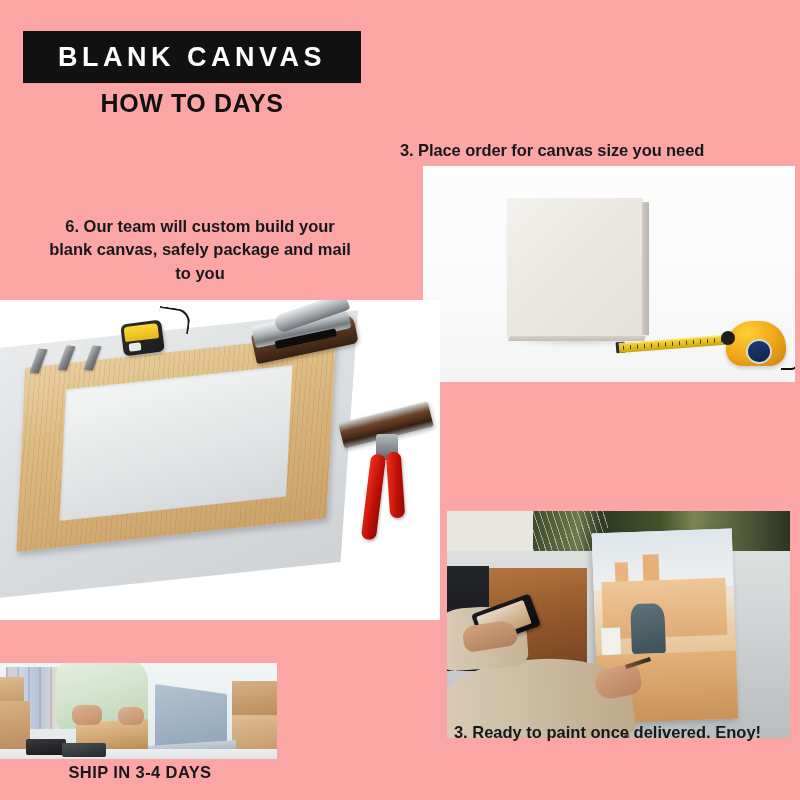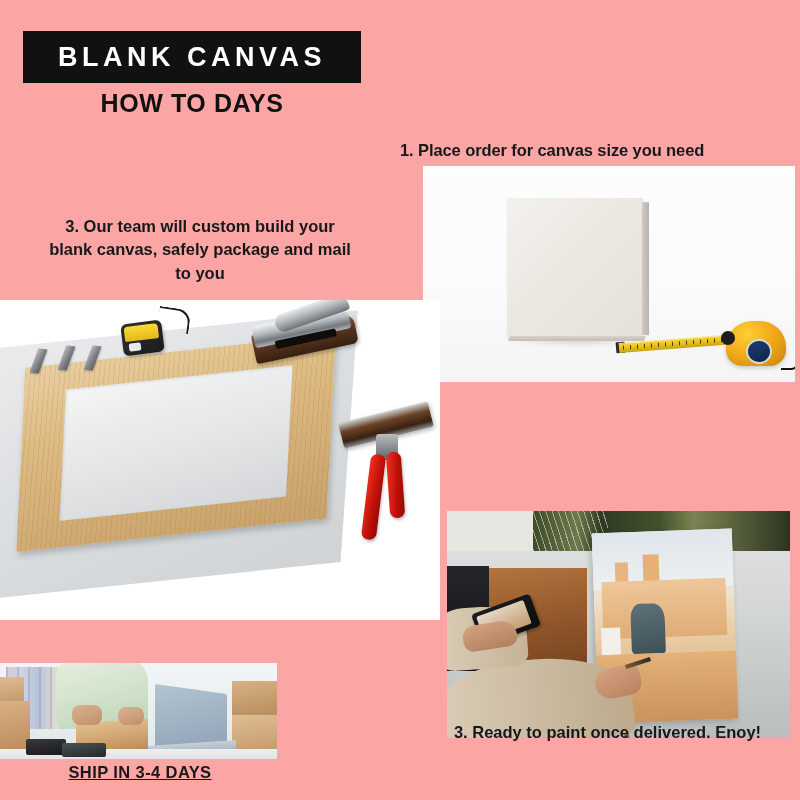--- a/index.html
+++ b/index.html
@@ -29,21 +29,21 @@
   }
 
   
   .cap{
     position:absolute;color:#17181a;font-weight:700;
     font-family:"Liberation Sans", sans-serif;
   }
   #cap1{left:400px;top:141px;width:390px;font-size:16.5px;letter-spacing:-0.1px;}
   #cap2{left:45px;top:215px;width:310px;font-size:16.5px;text-align:center;line-height:1.42;}
   #cap3{left:420px;top:723px;width:375px;font-size:16.5px;text-align:center;}
-  #cap4{left:10px;top:763px;width:260px;font-size:16.5px;text-align:center;letter-spacing:0.4px;text-decoration:underline;}
+  #cap4{left:10px;top:763px;width:260px;font-size:16.5px;text-align:center;letter-spacing:0.4px;}
 
   
   .photo{position:absolute;overflow:hidden;}
 
   
   #photo-canvas{left:423px;top:166px;width:372px;height:216px;background:#fdfdfd;}
   #photo-canvas .bg{position:absolute;inset:0;
     background:linear-gradient(180deg,#fdfdfd 0%,#fafafa 60%,#f4f4f4 100%);}
   #photo-canvas .canvas-face{
     position:absolute;left:84px;top:32px;width:136px;height:140px;
@@ -361,35 +361,35 @@
 </head>
 <body>
 
 <div class="page">
 
   <div class="title-bar">
     <span>BLANK CANVAS</span>
   </div>
   <div class="subtitle">HOW TO DAYS</div>
 
-  <div class="cap" id="cap1">1. Place order for canvas size you need</div>
+  <div class="cap" id="cap1">3. Place order for canvas size you need</div>
 
   <div class="photo" id="photo-canvas">
     <div class="bg"></div>
     <div class="canvas-shadow"></div>
     <div class="canvas-face"></div>
     <div class="canvas-edge"></div>
     <div class="canvas-bottom"></div>
     <div class="tape-hook"></div>
     <div class="tape-blade"></div>
     <div class="tape-body"></div>
     <div class="tape-cord"></div>
   </div>
 
-  <div class="cap" id="cap2">3. Our team will custom build your blank canvas, safely package and mail to you</div>
+  <div class="cap" id="cap2">6. Our team will custom build your blank canvas, safely package and mail to you</div>
 
   <div class="photo" id="photo-frame">
     <div class="sheet"></div>
 
     <div class="frame-outer">
       <div class="grain"></div>
       <div class="frame-inner"></div>
     </div>
 
     <div class="wedge w1"></div>

